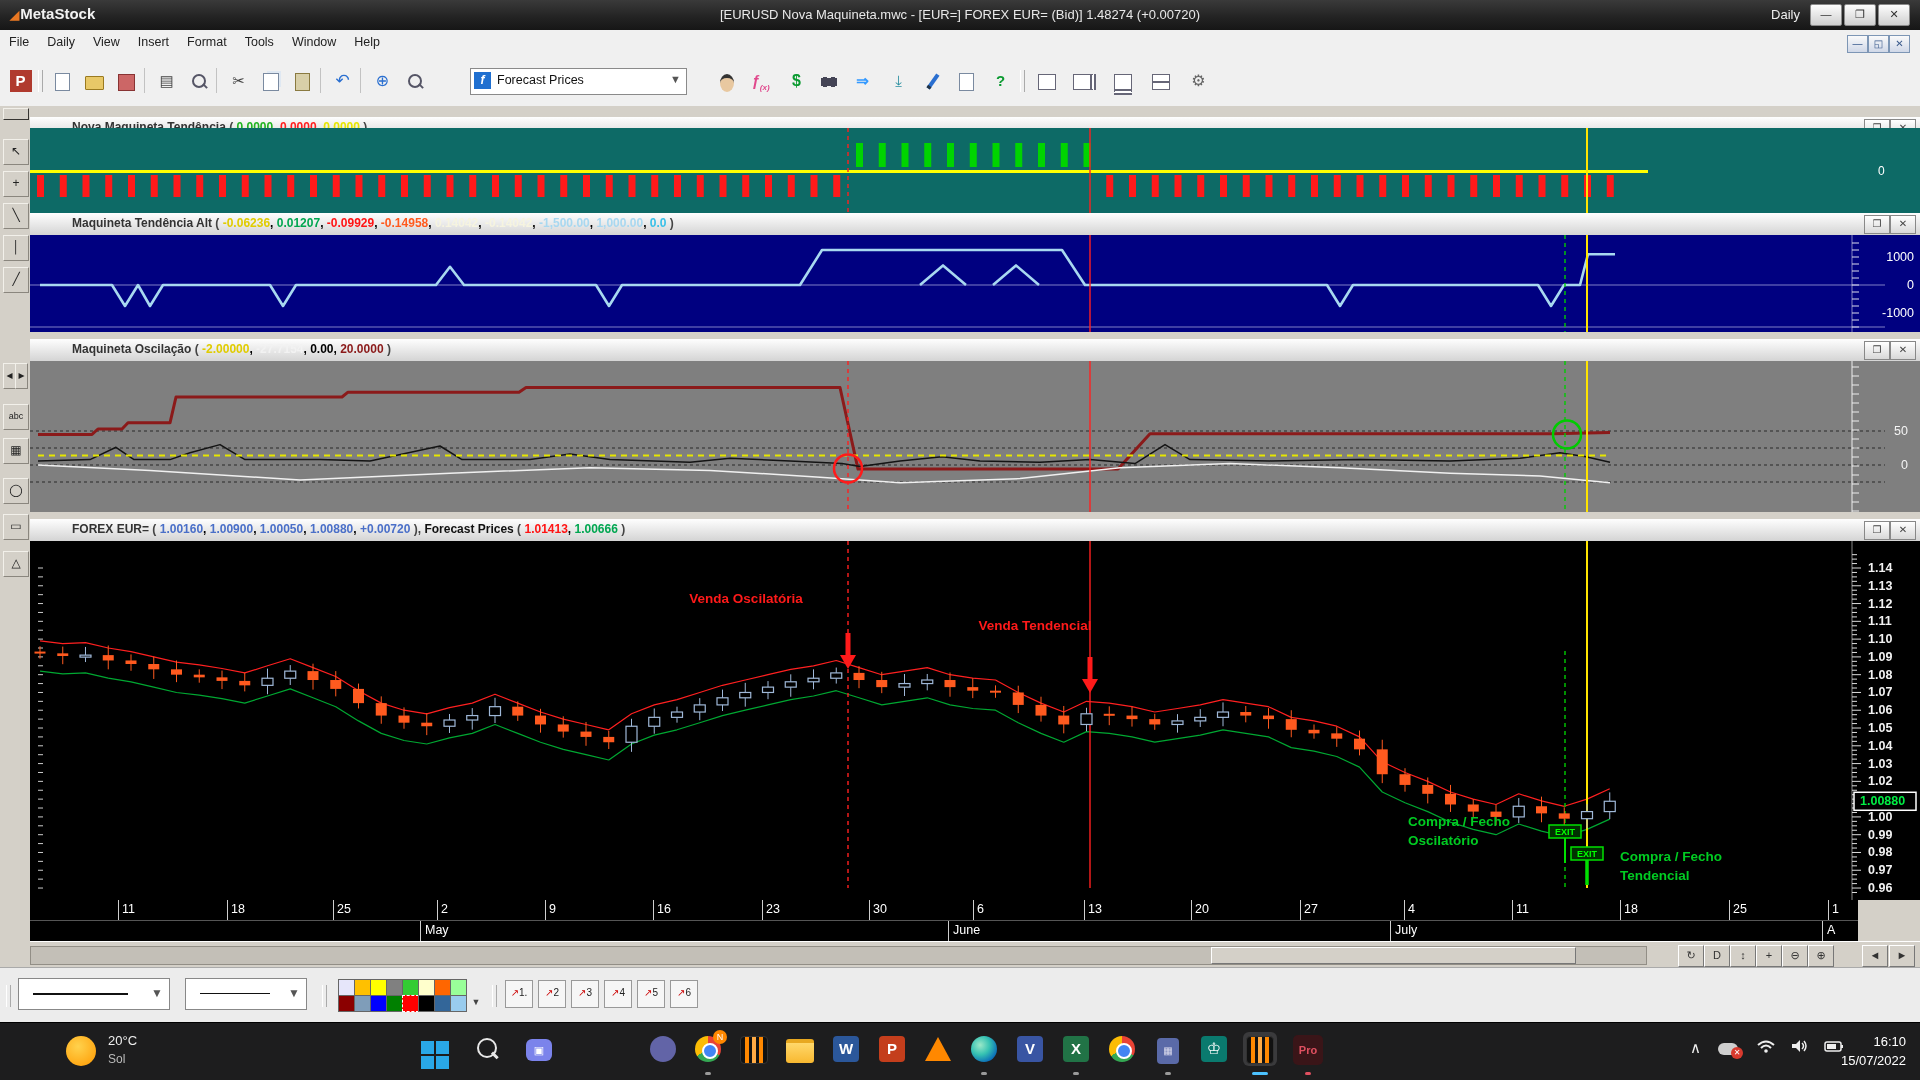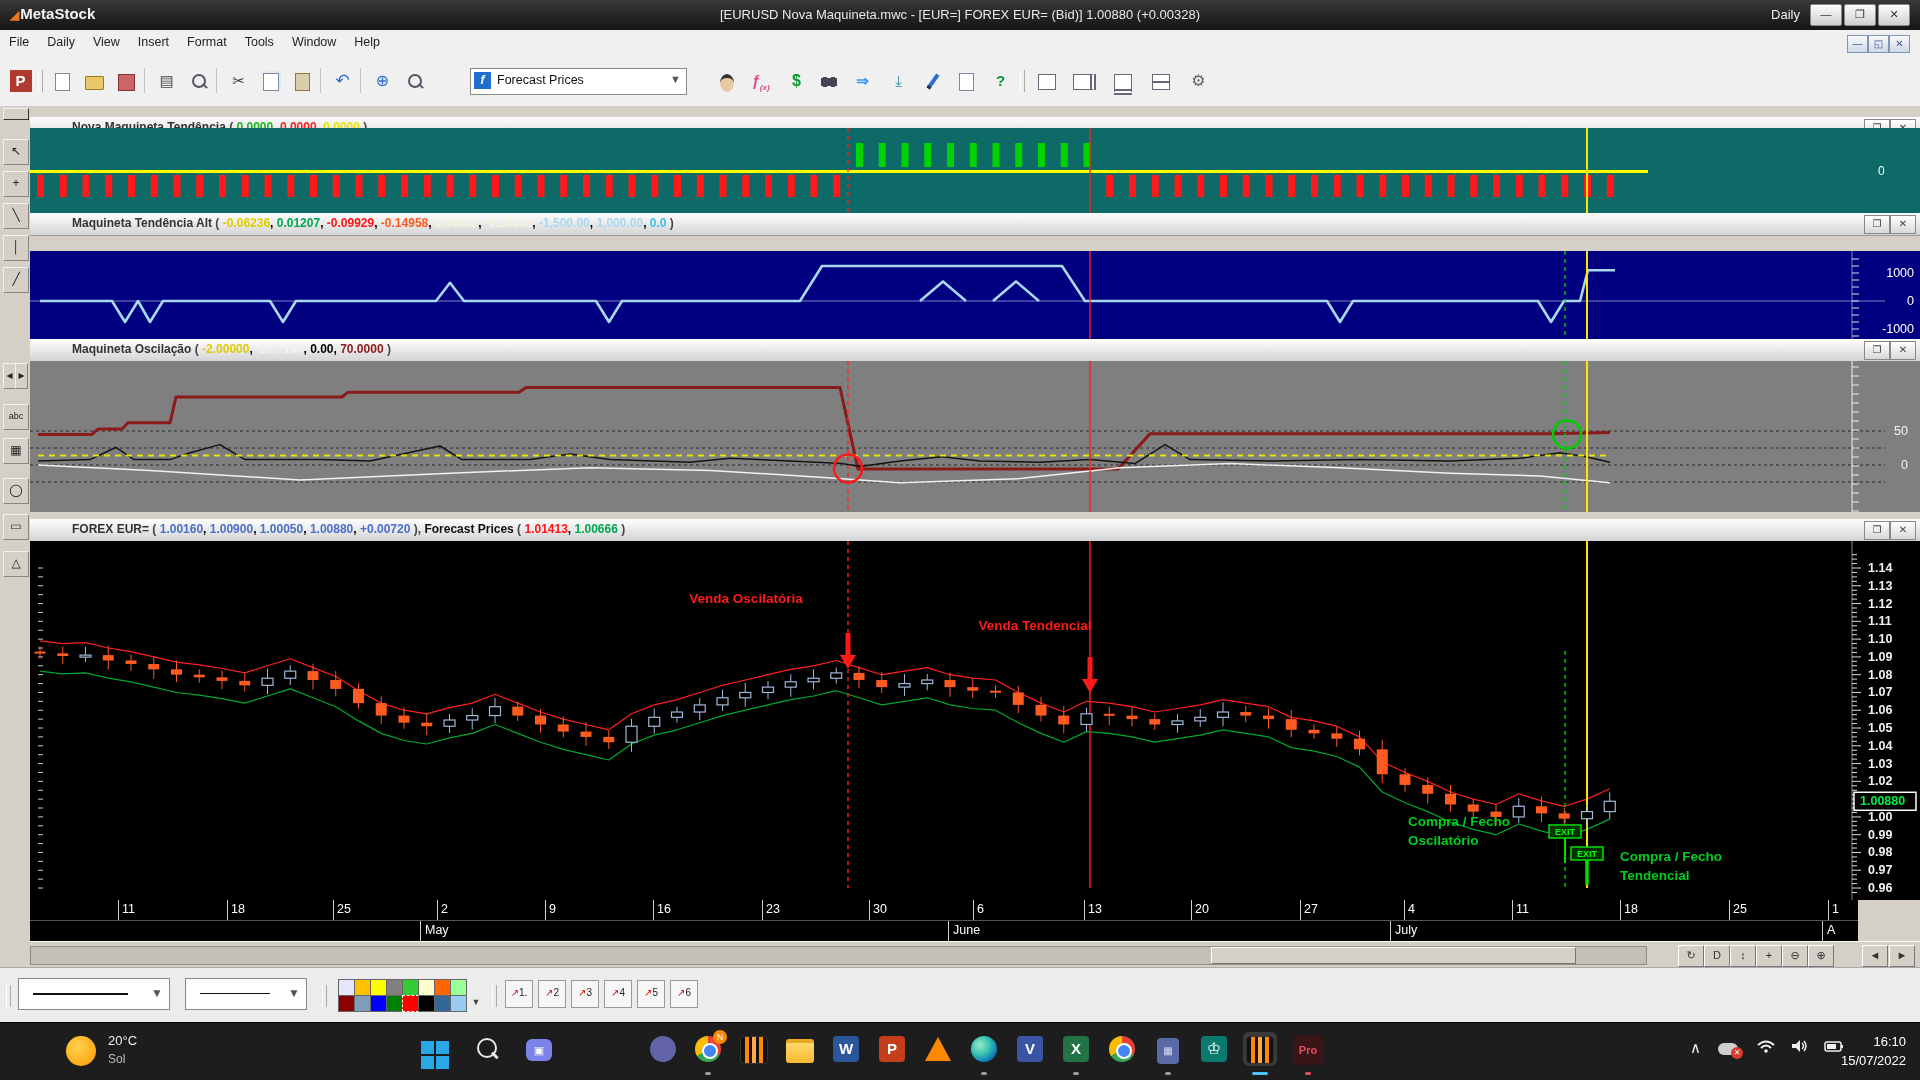--- a/index.html
+++ b/index.html
@@ -80,21 +80,21 @@
   .sun{position:absolute;left:66px;top:13px;width:30px;height:30px;border-radius:50%;
     background:radial-gradient(circle at 40% 35%,#ffd24d,#f90);}
 </style>
 </head>
 <body>
 
 <div id="screen">
 
   <div class="titlebar">
     <span class="logo"><span class="mark">◢</span><span>MetaStock</span></span>
-    <span class="wtitle">[EURUSD Nova Maquineta.mwc - [EUR=] FOREX EUR= (Bid)]   1.00880 (+0.00328)</span>
+    <span class="wtitle">[EURUSD Nova Maquineta.mwc - [EUR=] FOREX EUR= (Bid)]   1.48274 (+0.00720)</span>
     <span class="periodicity">Daily</span>
     <span class="winbtn" style="right:78px">—</span>
     <span class="winbtn" style="right:44px">❐</span>
     <span class="winbtn" style="right:10px">✕</span>
   </div>
 
   <div class="menubar">
     <span id="menuitems"><span class="menuitem" style="">File</span><span class="menuitem" style="">Daily</span><span class="menuitem" style="">View</span><span class="menuitem" style="">Insert</span><span class="menuitem" style="">Format</span><span class="menuitem" style="">Tools</span><span class="menuitem" style="">Window</span><span class="menuitem" style="">Help</span></span>
     <span class="mdibtn" style="right:52px">—</span>
     <span class="mdibtn" style="right:31px">◱</span>
@@ -214,21 +214,21 @@
           <text x="1848" y="47" fill="#fff" font-size="12" font-family="Liberation Sans">0</text>
         </svg>
       </div>
 
     <div class="pane-hd" style="top:107px">
       <span class="pane-title" style="margin-left:42px">Maquineta Tendência Alt</span>
       <span class="pane-vals" id="vals2"> <span style="color:#444">(</span> <span style="color:#e0cc00">-0.06236</span>, <span style="color:#00a650">0.01207</span>, <span style="color:#ff1414">-0.09929</span>, <span style="color:#ff5a1e">-0.14958</span>, <span style="color:#f6f4e0">0.14042</span>, <span style="color:#f6f4e0">-0.14042</span>, <span style="color:#a8d8f0">-1,500.00</span>, <span style="color:#a8d8f0">1,000.00</span>, <span style="color:#38c0e8">0.0</span> <span style="color:#444">)</span></span>
       <span class="phbtn" style="right:30px">❐</span>
       <span class="phbtn" style="right:4px">✕</span>
     </div>
-    <div class="pane-body" style="top:145px;height:97px">
+    <div class="pane-body" style="top:129px;height:97px">
         <svg id="svg2" width="1890" height="97">
           <rect x="0" y="0" width="1890" height="97" fill="#000080"></rect>
           <line x1="0" y1="50" x2="1855" y2="50" stroke="rgba(230,230,255,0.55)" stroke-width="1"></line>
           <line x1="0" y1="92" x2="1855" y2="92" stroke="rgba(230,230,255,0.55)" stroke-width="1"></line>
           <polyline points="10,50.0 82,50.0 95,71.0 108,50.0 120,71.0 133,50.0 240,50.0 253,71.0 266,50.0 406,50.0 420,31.8 434,50.0 566,50.0 579,71.0 592,50.0 770,50.0 792,15.0 1032,15.0 1055,50.0 1297,50.0 1310,71.0 1323,50.0 1508,50.0 1521,71.0 1534,50.0 1550,50.0 1558,19.2 1585,19.2" fill="none" stroke="#a8d8f0" stroke-width="2.6" stroke-linejoin="round"></polyline>
           <polyline points="890,50.0 913,30.4 936,50.0" fill="none" stroke="#a8d8f0" stroke-width="2.6" stroke-linejoin="round"></polyline>
           <polyline points="963,50.0 986,30.4 1009,50.0" fill="none" stroke="#a8d8f0" stroke-width="2.6" stroke-linejoin="round"></polyline>
           <line x1="1060" y1="0" x2="1060" y2="97" stroke="#ff2020" stroke-width="1.4" stroke-dasharray="none"></line>
           <line x1="1535" y1="0" x2="1535" y2="97" stroke="#00cc00" stroke-width="1.4" stroke-dasharray="4 4"></line>
           <line x1="1557" y1="0" x2="1557" y2="97" stroke="#ffe400" stroke-width="2" stroke-dasharray="none"></line>
@@ -247,21 +247,21 @@
           <line x1="1822" y1="85" x2="1829" y2="85" stroke="#dde" stroke-width="1"></line>
           <line x1="1822" y1="92" x2="1829" y2="92" stroke="#dde" stroke-width="1"></line>
           <text x="1884" y="26" fill="#fff" font-size="12.5" text-anchor="end" font-family="Liberation Sans">1000</text>
           <text x="1884" y="54" fill="#fff" font-size="12.5" text-anchor="end" font-family="Liberation Sans">0</text>
           <text x="1884" y="82" fill="#fff" font-size="12.5" text-anchor="end" font-family="Liberation Sans">-1000</text>
         </svg>
       </div>
 
     <div class="pane-hd" style="top:233px">
       <span class="pane-title" style="margin-left:42px">Maquineta Oscilação</span>
-      <span class="pane-vals" id="vals3"> <span style="color:#444">(</span> <span style="color:#e0cc00">-2.00000</span>, <span style="color:#f2f2f2">-27.7154</span>, <span style="color:#000000">0.00</span>, <span style="color:#8b1a1a">70.0000</span> <span style="color:#444">)</span></span>
+      <span class="pane-vals" id="vals3"> <span style="color:#444">(</span> <span style="color:#e0cc00">-2.00000</span>, <span style="color:#f2f2f2">-27.7154</span>, <span style="color:#000000">0.00</span>, <span style="color:#8b1a1a">20.0000</span> <span style="color:#444">)</span></span>
       <span class="phbtn" style="right:30px">❐</span>
       <span class="phbtn" style="right:4px">✕</span>
     </div>
     <div class="pane-body" style="top:255px;height:151px">
         <svg id="svg3" width="1890" height="151">
           <rect x="0" y="0" width="1890" height="151" fill="#7f7f7f"></rect>
           <line x1="0" y1="70" x2="1855" y2="70" stroke="#2a2a2a" stroke-width="1" stroke-dasharray="3 3"></line>
           <line x1="0" y1="87" x2="1855" y2="87" stroke="#2a2a2a" stroke-width="1" stroke-dasharray="3 3"></line>
           <line x1="0" y1="104" x2="1855" y2="104" stroke="#2a2a2a" stroke-width="1" stroke-dasharray="3 3"></line>
           <line x1="0" y1="121" x2="1855" y2="121" stroke="#2a2a2a" stroke-width="1" stroke-dasharray="3 3"></line>

